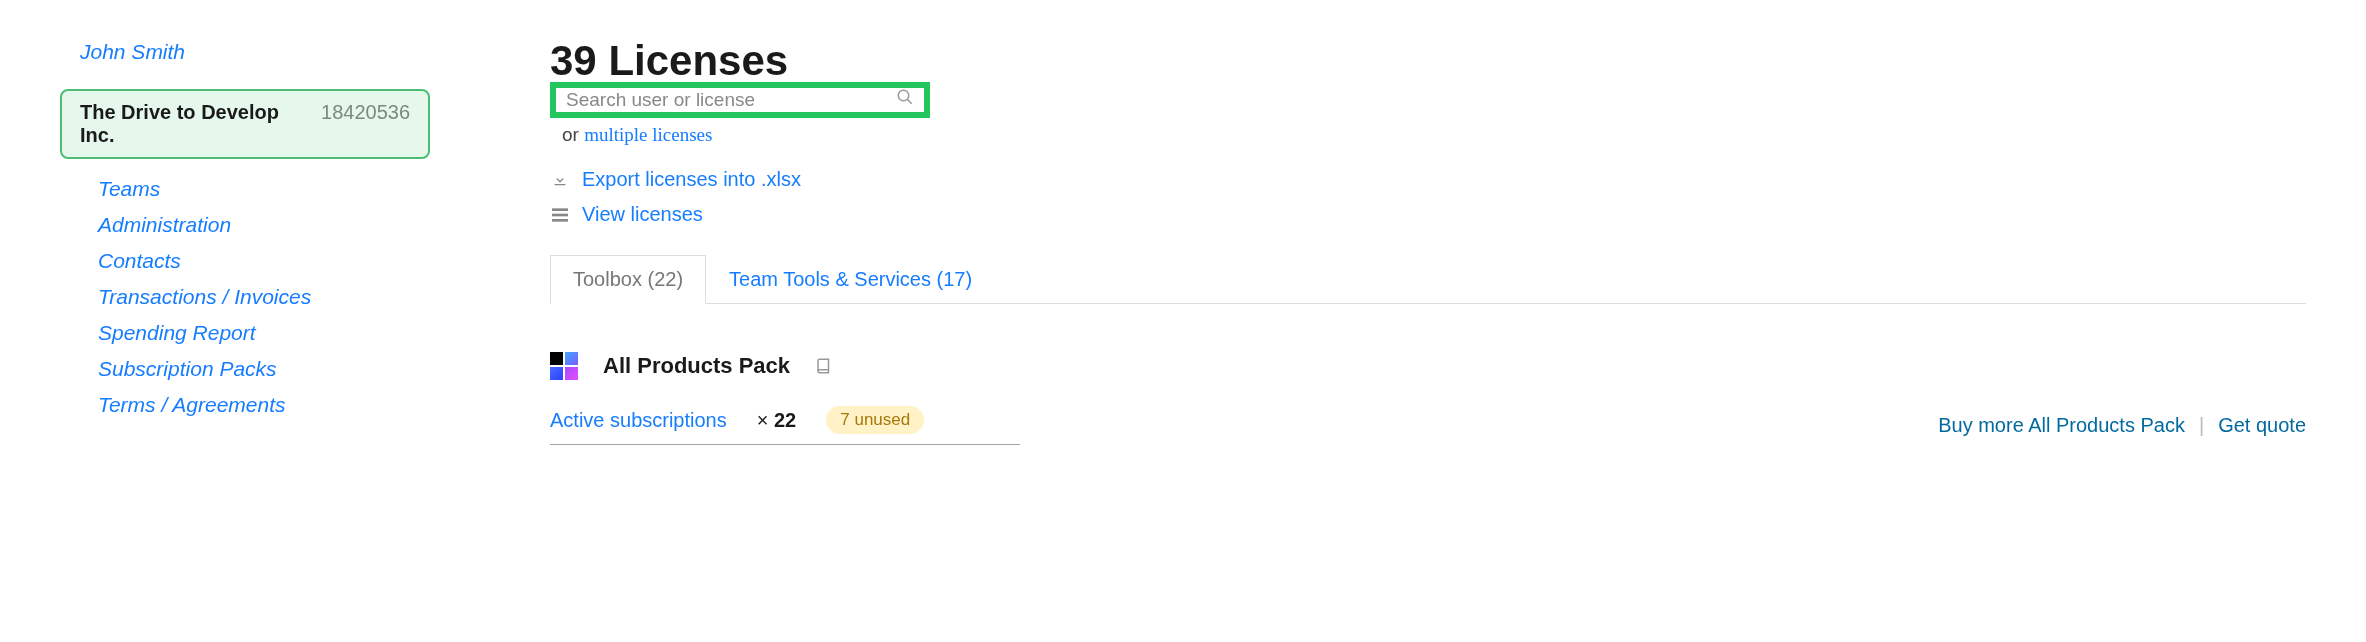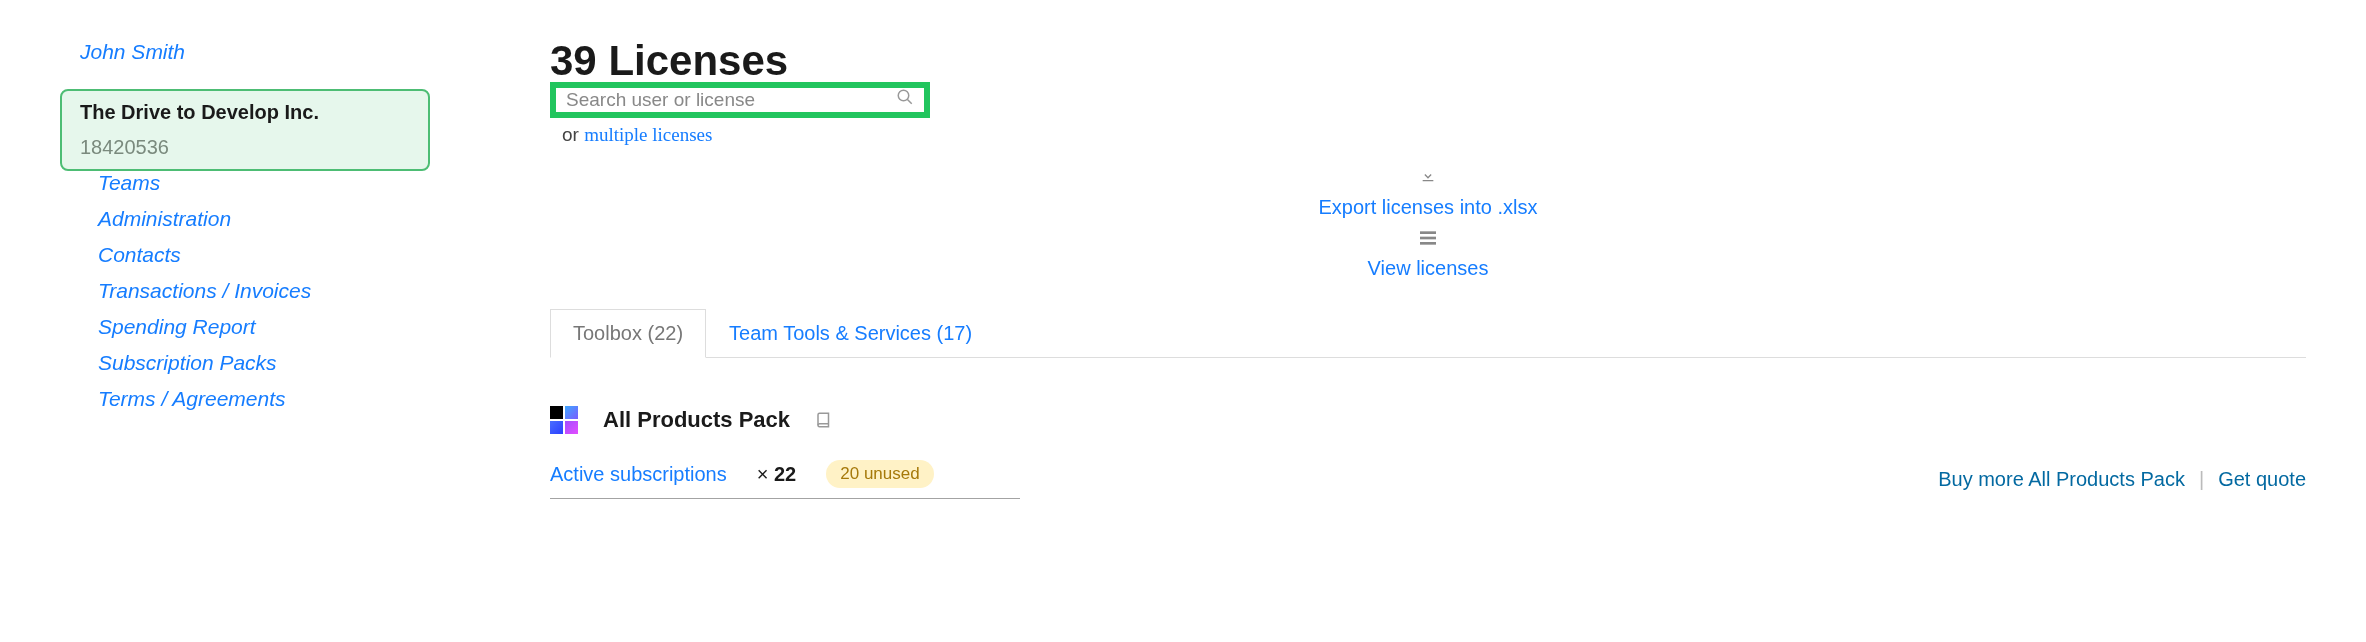--- a/index.html
+++ b/index.html
@@ -18,24 +18,24 @@
       font-size: 21px;
       display: inline-block;
       margin-bottom: 25px;
       margin-left: 20px;
     }
     .org-badge {
       border: 2px solid #4dbd74;
       background: #e6f7ec;
       border-radius: 8px;
       padding: 10px 18px;
+      margin-bottom: 18px;
       display: flex;
       align-items: baseline;
       gap: 12px;
-      flex-direction: column;
     }
     .org-name { font-weight: 700; font-size: 20px; color: #1a1a1a; }
     .org-id { color: #7a8a7d; font-size: 20px; }
     .nav-list { list-style: none; padding-left: 38px; }
     .nav-list li { margin-bottom: 12px; }
     .nav-list a { color: #167dff; font-size: 21px; }
 
     .main { flex: 1; position: relative; }
     .top-row { display: flex; justify-content: space-between; align-items: flex-start; flex-direction: column; }
     .page-title { font-size: 42px; font-weight: 800; line-height: 1; }
@@ -56,21 +56,21 @@
       color: #333;
       background: transparent;
     }
     .search-input::placeholder { color: #888; }
     .search-icon { color: #999; }
     .search-sub { margin-top: 6px; font-size: 19px; margin-left: 12px; }
     .search-sub .or-text { color: #444; }
     .search-sub a { color: #167dff; text-decoration: none; font-family: Liberation Serif, serif; }
 
     .action-links { margin-top: 22px; }
-    .action-link { display: flex; align-items: center; gap: 12px; margin-bottom: 12px; flex-direction: column; }
+    .action-link { display: flex; align-items: center; gap: 12px; margin-bottom: 12px; }
     .action-link .ic { color: #888; width: 20px; display: inline-flex; justify-content: center; }
     .action-link a { color: #167dff; text-decoration: none; font-size: 20px; }
 
     .tabs { display: flex; border-bottom: 1px solid #ddd; margin-top: 28px; }
     .tab {
       padding: 12px 22px;
       font-size: 20px;
       cursor: pointer;
       color: #167dff;
       border: 1px solid transparent;
@@ -212,21 +212,21 @@
               <path d="M4 19V5a2 2 0 012-2h12v18H6a2 2 0 01-2-2z"></path>
               <path d="M4 19a2 2 0 012-2h12"></path>
             </svg>
         </span>
       </div>
 
       <div class="sub-row">
         <div class="sub-left">
           <a href="#">Active subscriptions</a>
           <span class="count"><span class="x">× </span><span>22</span></span>
-          <span class="badge">20 unused</span>
+          <span class="badge">7 unused</span>
         </div>
         <div class="sub-right">
           <a href="#">Buy more All Products Pack</a>
           <span class="sep">|</span>
           <a href="#">Get quote</a>
         </div>
       </div>
     </div>
   </main>
 </div>

